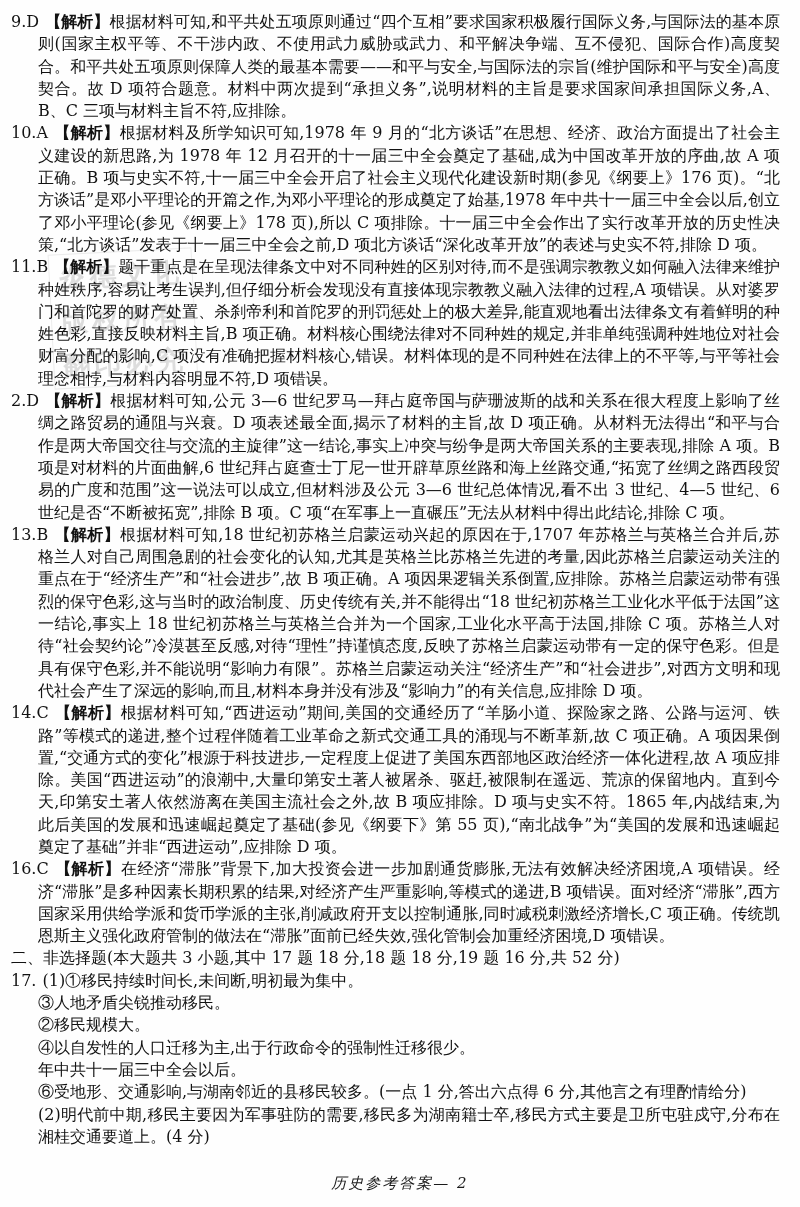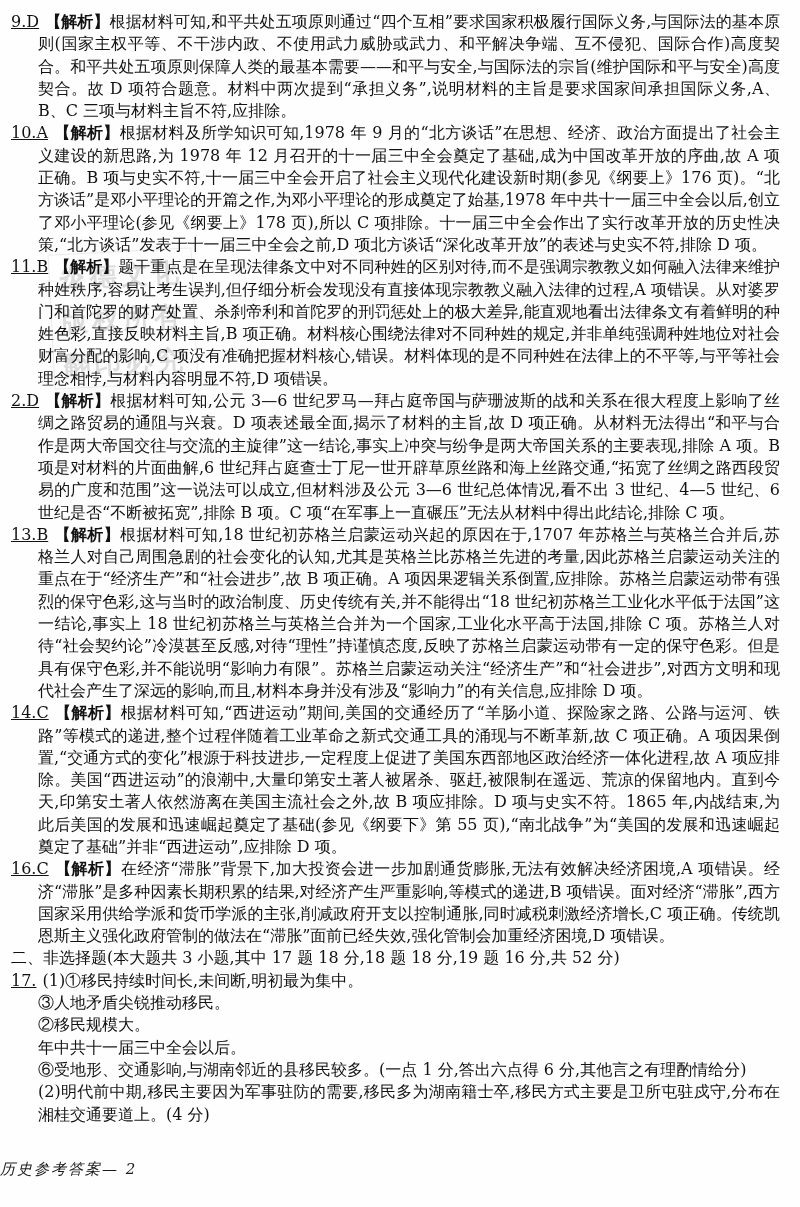--- a/index.html
+++ b/index.html
@@ -21,36 +21,37 @@
     font-size: 16px;
     line-height: 22.3px;
   }
   p { margin: 0; }
   .item {
     text-align: justify;
     text-justify: inter-ideograph;
     padding-left: 27px;
     text-indent: -27px;
   }
-  .qnum { margin-right: 6px; white-space: nowrap; text-decoration: underline; }
+  .qnum { margin-right: 6px; white-space: nowrap; }
   .jiexi { font-weight: bold; }
   .sub {
     text-align: justify;
     text-justify: inter-ideograph;
     padding-left: 27px;
   }
   .section-header {
     font-weight: normal;
     text-align: justify;
   }
   .footer {
     position: absolute;
     z-index: 1;
     left: 0; right: 0;
-    bottom: 28px;
+    bottom: 14px;
+    text-align: center;
     font-style: italic;
     font-size: 15px;
     letter-spacing: 2px;
     color: #1a1a1a;
   }
   .watermark {
     position: absolute;
     z-index: 0;
     left: 51px;
     top: 251px;
@@ -97,20 +98,21 @@
     <p class="item"><span class="qnum">14.C</span><span class="jiexi">【解析】</span><span>根据材料可知,“西进运动”期间,美国的交通经历了“羊肠小道、探险家之路、公路与运河、铁路”等模式的递进,整个过程伴随着工业革命之新式交通工具的涌现与不断革新,故 C 项正确。A 项因果倒置,“交通方式的变化”根源于科技进步,一定程度上促进了美国东西部地区政治经济一体化进程,故 A 项应排除。美国“西进运动”的浪潮中,大量印第安土著人被屠杀、驱赶,被限制在遥远、荒凉的保留地内。直到今天,印第安土著人依然游离在美国主流社会之外,故 B 项应排除。D 项与史实不符。1865 年,内战结束,为此后美国的发展和迅速崛起奠定了基础(参见《纲要下》第 55 页),“南北战争”为“美国的发展和迅速崛起奠定了基础”并非“西进运动”,应排除 D 项。</span></p>
 
 
     <p class="item"><span class="qnum">16.C</span><span class="jiexi">【解析】</span><span>在经济“滞胀”背景下,加大投资会进一步加剧通货膨胀,无法有效解决经济困境,A 项错误。经济“滞胀”是多种因素长期积累的结果,对经济产生严重影响,等模式的递进,B 项错误。面对经济“滞胀”,西方国家采用供给学派和货币学派的主张,削减政府开支以控制通胀,同时减税刺激经济增长,C 项正确。传统凯恩斯主义强化政府管制的做法在“滞胀”面前已经失效,强化管制会加重经济困境,D 项错误。</span></p>
 
     <p class="section-header">二、非选择题(本大题共 3 小题,其中 17 题 18 分,18 题 18 分,19 题 16 分,共 52 分)</p>
 
     <p class="item"><span class="qnum">17.</span><span>(1)①移民持续时间长,未间断,明初最为集中。</span></p>
     <p class="sub">③人地矛盾尖锐推动移民。</p>
     <p class="sub">②移民规模大。</p>
+    <p class="sub">④以自发性的人口迁移为主,出于行政命令的强制性迁移很少。</p>
     <p class="sub">年中共十一届三中全会以后。</p>
     <p class="sub">⑥受地形、交通影响,与湖南邻近的县移民较多。(一点 1 分,答出六点得 6 分,其他言之有理酌情给分)</p>
     <p class="sub">(2)明代前中期,移民主要因为军事驻防的需要,移民多为湖南籍士卒,移民方式主要是卫所屯驻戍守,分布在湘桂交通要道上。(4 分)</p>
 
   </div>
 
   <div class="footer">历史参考答案— 2</div>
 
 </div>
 

